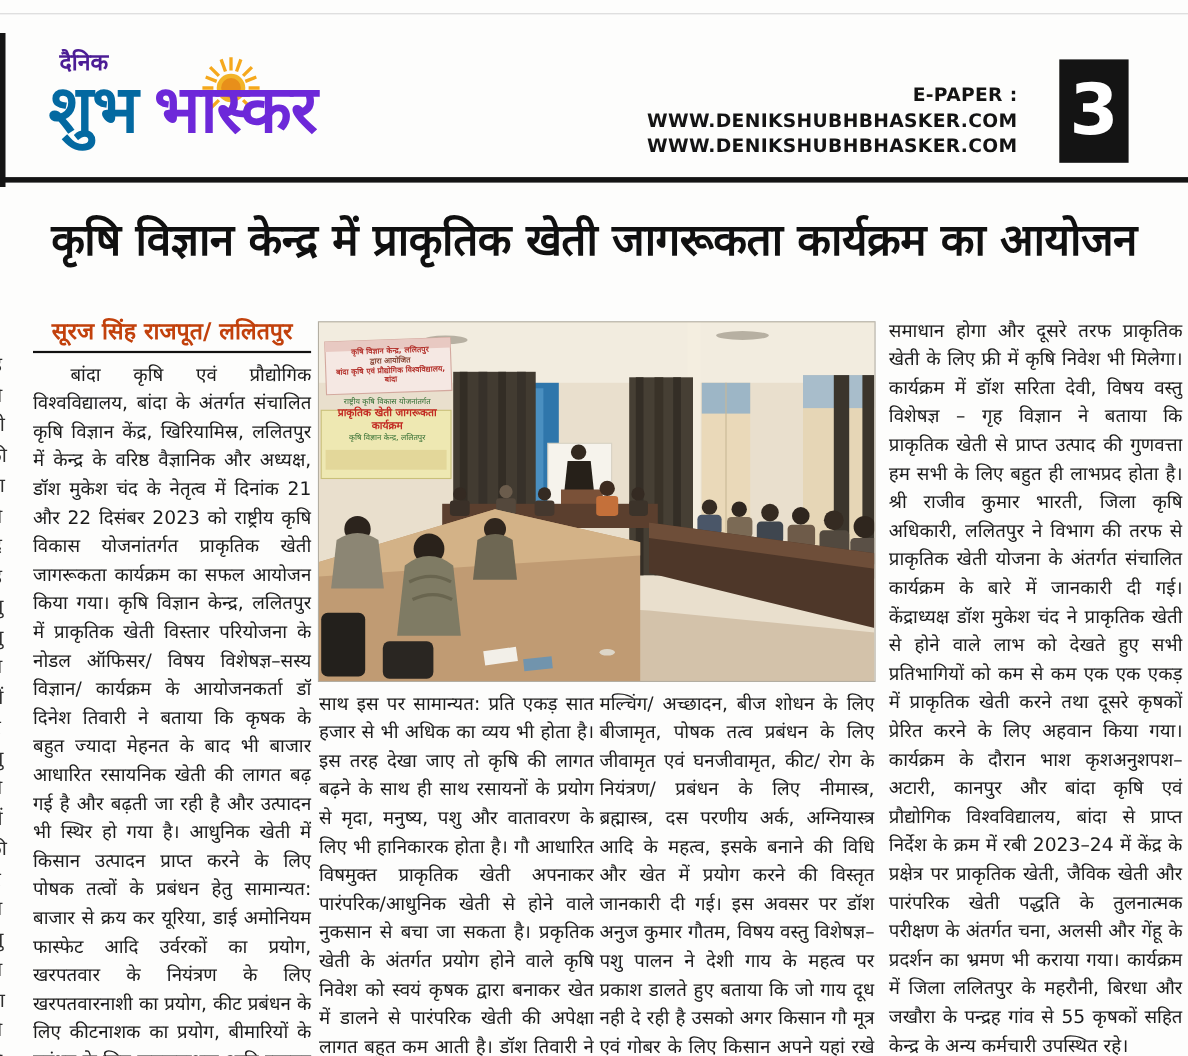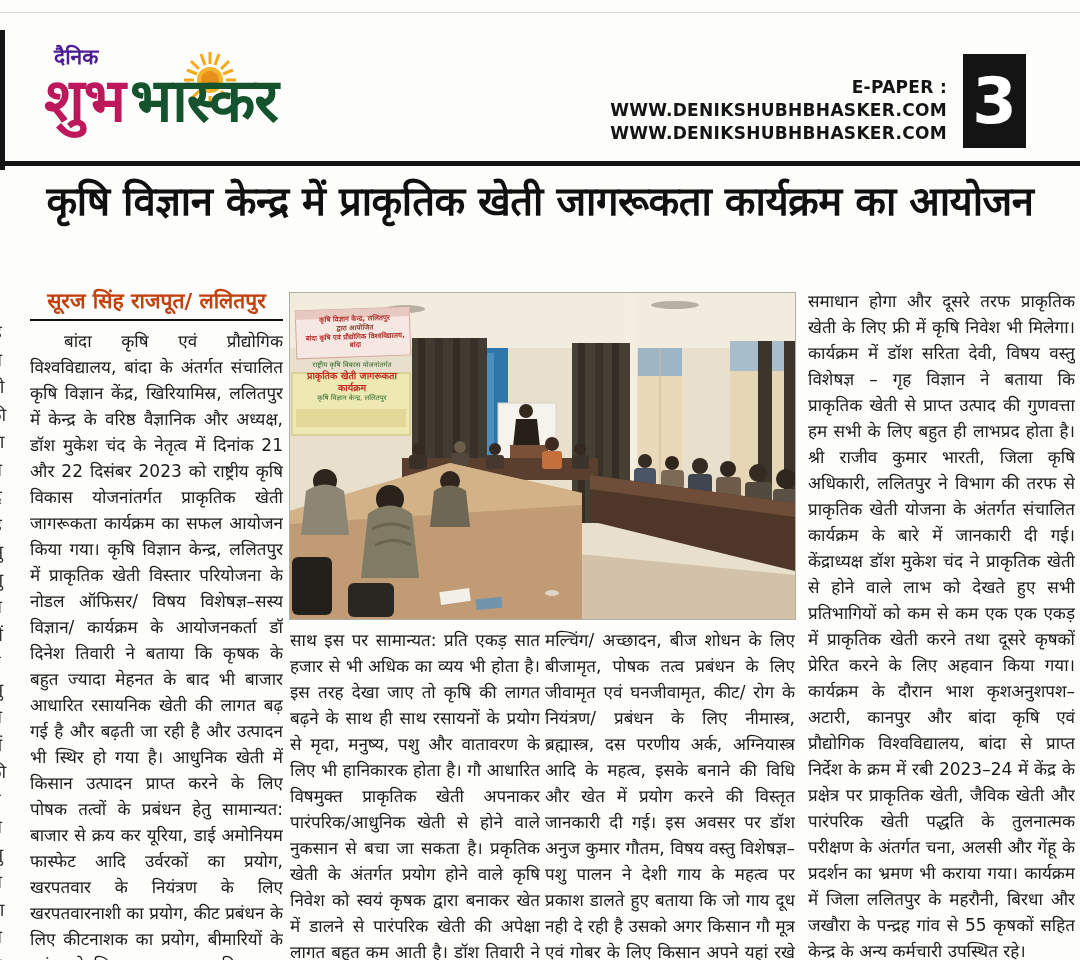--- a/index.html
+++ b/index.html
@@ -8,32 +8,32 @@
     background:#fdfdfc;font-family:"DejaVu Sans",sans-serif;color:#1c1c1c;
   }
   .topline{position:absolute;left:0;top:12px;width:1080px;height:1px;background:#d8d8d8;}
   .leftbar{position:absolute;left:0;top:30px;width:5px;height:140px;background:#151515;}
 
   
   .masthead{position:absolute;left:44px;top:46px;width:420px;height:110px;}
   .tagline{font-size:21px;font-weight:bold;color:#4c1d95;margin-left:10px;line-height:22px;}
   .mast-row{position:relative;margin-top:-4px;white-space:nowrap;}
   .mast-black,.mast-red{font-size:60px;font-weight:900;line-height:72px;letter-spacing:-1px;font-family:"DejaVu Serif",serif;}
-  .mast-black{color:#be185d;}
-  .mast-red{color:#14532d;}
+  .mast-black{color:#0369a1;}
+  .mast-red{color:#6d28d9;margin-left:10px;}
   .sun{position:absolute;left:138px;top:-14px;z-index:-1;}
 
-  .epaper{position:absolute;left:565px;top:76px;width:382px;text-align:right;
+  .epaper{position:absolute;left:543px;top:76px;width:382px;text-align:right;
     font-weight:bold;font-size:17px;line-height:23px;color:#141414;letter-spacing:.3px;}
   .pagenum{position:absolute;left:963px;top:54px;width:63px;height:94px;background:#141414;
     color:#fff;font-size:64px;font-weight:bold;text-align:center;line-height:94px;}
 
   .rule{position:absolute;left:0;top:161px;width:1080px;height:5px;background:#141414;}
 
-  .headline{position:absolute;left:20px;top:176px;width:1040px;margin:0;text-align:center;
+  .headline{position:absolute;left:20px;top:194px;width:1040px;margin:0;text-align:center;
     font-size:40px;line-height:50px;font-weight:900;color:#101010;letter-spacing:-.5px;
     font-family:"DejaVu Serif",serif;}
 
   .edge-strip{position:absolute;left:0;top:318px;width:15px;height:642px;overflow:hidden;}
   .edge-inner{width:34px;margin-left:-20px;font-size:18px;line-height:27.5px;color:#2e2e2e;
     white-space:pre-line;text-align:center;}
 
   .col{position:absolute;overflow:hidden;}
   .col p{margin:0;font-size:17px;line-height:26px;text-align:justify;color:#1b1b1b;}
   .col1{left:30px;top:286px;width:253px;height:674px;}

